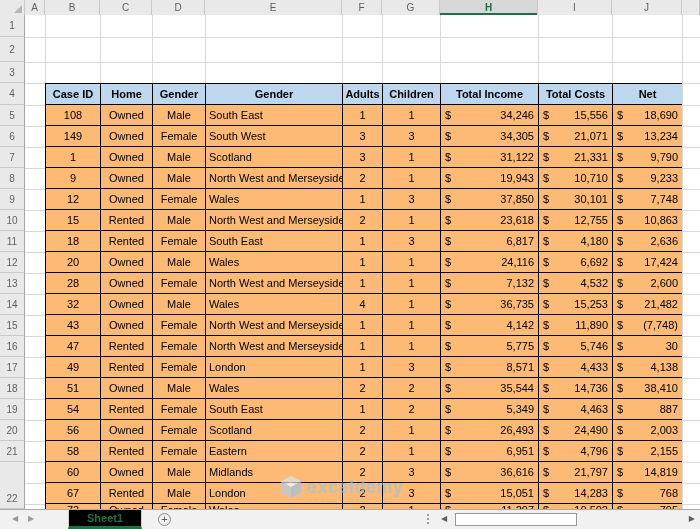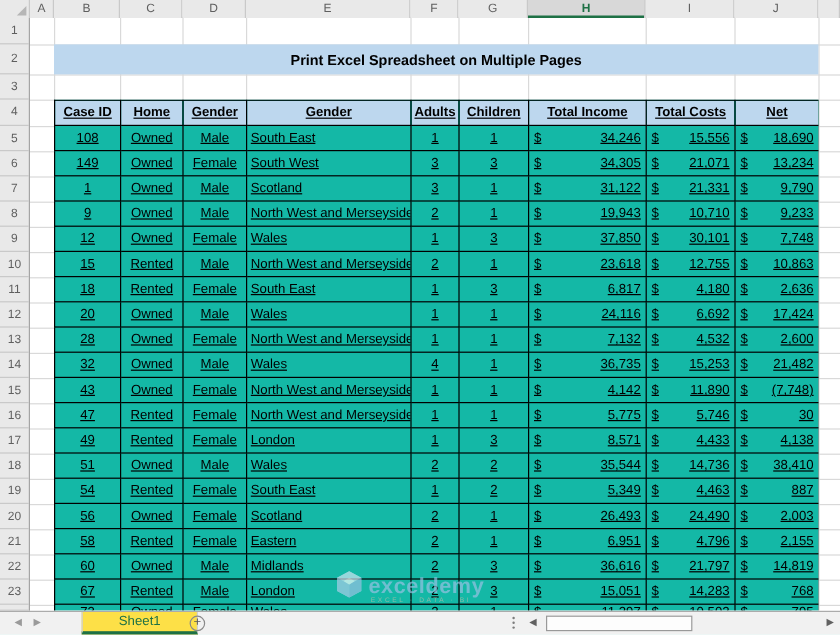--- a/index.html
+++ b/index.html
@@ -30,45 +30,45 @@
   .hline { position:absolute; left:0; right:0; height:1px; background:#D9D9D9; z-index:1; }
 
   
   #banner { position:absolute; left:20px; top:22px; width:637px; height:25px;
             background:var(--banner,#BDD7EE); z-index:2; display:flex; align-items:center;
             justify-content:center; font-size:12px; font-weight:bold; color:#000; }
 
   
   #tablewrap { position:absolute; left:20px; top:68px; width:637px; height:426px;
                overflow:hidden; z-index:2; }
-  table { border-collapse:collapse; table-layout:fixed; width:637px; background:#14b8a6;text-decoration:underline; }
+  table { border-collapse:collapse; table-layout:fixed; width:637px; background:#fdba74; }
   th, td { border:1px solid #000; font-size:11px; color:#000; overflow:hidden;
            white-space:nowrap; height:21px; padding:0; }
   th { background:var(--banner,#BDD7EE); font-weight:bold; text-align:center; }
   td.c { text-align:center; }
   td.l { text-align:left; padding-left:3px;margin-left:20px; }
   td.money { padding:0 4px; }
   td.money .mwrap { display:flex; justify-content:space-between; align-items:center; }
   tr.partial td { height:5px; vertical-align:top; line-height:13px; border-bottom:none; }
 
   
   #watermark { position:absolute; left:255px; top:460px; z-index:5; display:flex;
                align-items:flex-end; gap:5px; opacity:.68; pointer-events:none; }
   #wm-text { display:flex; flex-direction:column; line-height:1; }
   #wm-brand { font-size:18px; font-weight:bold; color:#9CC2E5; letter-spacing:.5px; }
   #wm-tagline { font-size:5.5px; letter-spacing:2.2px; color:#C2BBA9; margin-top:2px; padding-left:2px; }
 
   
   #tabbar { position:absolute; left:0; bottom:0; width:700px; height:20px;
             background:#F1F1F1; border-top:1px solid #ABABAB; z-index:7; }
   .navarrow { position:absolute; top:4px; font-size:8px; color:#9A9A9A; }
-  #sheettab { position:absolute; left:68px; top:0; height:19px; padding:0 30px;
-              background:#fde047; border-left:1px solid #D0D0D0; border-right:1px solid #D0D0D0;
+  #sheettab { position:absolute; left:68px; top:0; height:19px; padding:0 18px;
+              background:#000000; border-left:1px solid #D0D0D0; border-right:1px solid #D0D0D0;
               border-bottom:3px solid var(--accent,#1E7145); display:flex; align-items:center;
-              font-size:11px; font-weight:normal; color:var(--accent,#1E7145); }
+              font-size:11px; font-weight:bold; color:var(--accent,#1E7145); }
   #addsheet { position:absolute; left:158px; top:3px; width:13px; height:13px;
               border:1px solid #8A8A8A; border-radius:50%; color:#595959; font-size:11px;
               line-height:10px; text-align:center; }
   #dots { position:absolute; left:427px; top:4px; display:flex; flex-direction:column; gap:2px; }
   #dots i { width:2px; height:2px; background:#7C7C7C; border-radius:50%; }
   .scrollarrow { position:absolute; top:4px; font-size:8px; color:#616161; }
   #hthumb { position:absolute; left:455px; top:3px; width:122px; height:13px;
             background:#FDFDFD; border:1px solid #999; }
 </style>
 </head>
@@ -108,21 +108,21 @@
       <div class="rhcell" style="height: 21px;">12</div>
       <div class="rhcell" style="height: 21px;">13</div>
       <div class="rhcell" style="height: 21px;">14</div>
       <div class="rhcell" style="height: 21px;">15</div>
       <div class="rhcell" style="height: 21px;">16</div>
       <div class="rhcell" style="height: 21px;">17</div>
       <div class="rhcell" style="height: 21px;">18</div>
       <div class="rhcell" style="height: 21px;">19</div>
       <div class="rhcell" style="height: 21px;">20</div>
       <div class="rhcell" style="height: 21px;">21</div>
-      <div class="rhcell" style="height: 21px;">22</div>
+      <div class="rhcell" style="height: 21px; margin-top: 26px;">22</div>
       <div class="rhcell" style="height: 21px;">23</div>
       <div class="rhcell" style="height: 5px;"></div>
     </div>
 
   <div id="canvas">
     <div id="gridlines">
         <div class="vline" style="left: 20px;"></div>
         <div class="vline" style="left: 75px;"></div>
         <div class="vline" style="left: 127px;"></div>
         <div class="vline" style="left: 180px;"></div>
@@ -150,21 +150,20 @@
         <div class="hline" style="top: 342px;"></div>
         <div class="hline" style="top: 363px;"></div>
         <div class="hline" style="top: 384px;"></div>
         <div class="hline" style="top: 405px;"></div>
         <div class="hline" style="top: 426px;"></div>
         <div class="hline" style="top: 447px;"></div>
         <div class="hline" style="top: 468px;"></div>
         <div class="hline" style="top: 489px;"></div>
       </div>
 
-    <div id="banner">Print Excel Spreadsheet on Multiple Pages</div>
 
     <div id="tablewrap">
       <table>
         <thead>
             <tr id="theadrow">
               <th style="width: 55px;">Case ID</th>
               <th style="width: 52px;">Home</th>
               <th style="width: 53px;">Gender</th>
               <th style="width: 137px;">Gender</th>
               <th style="width: 40px;">Adults</th>

